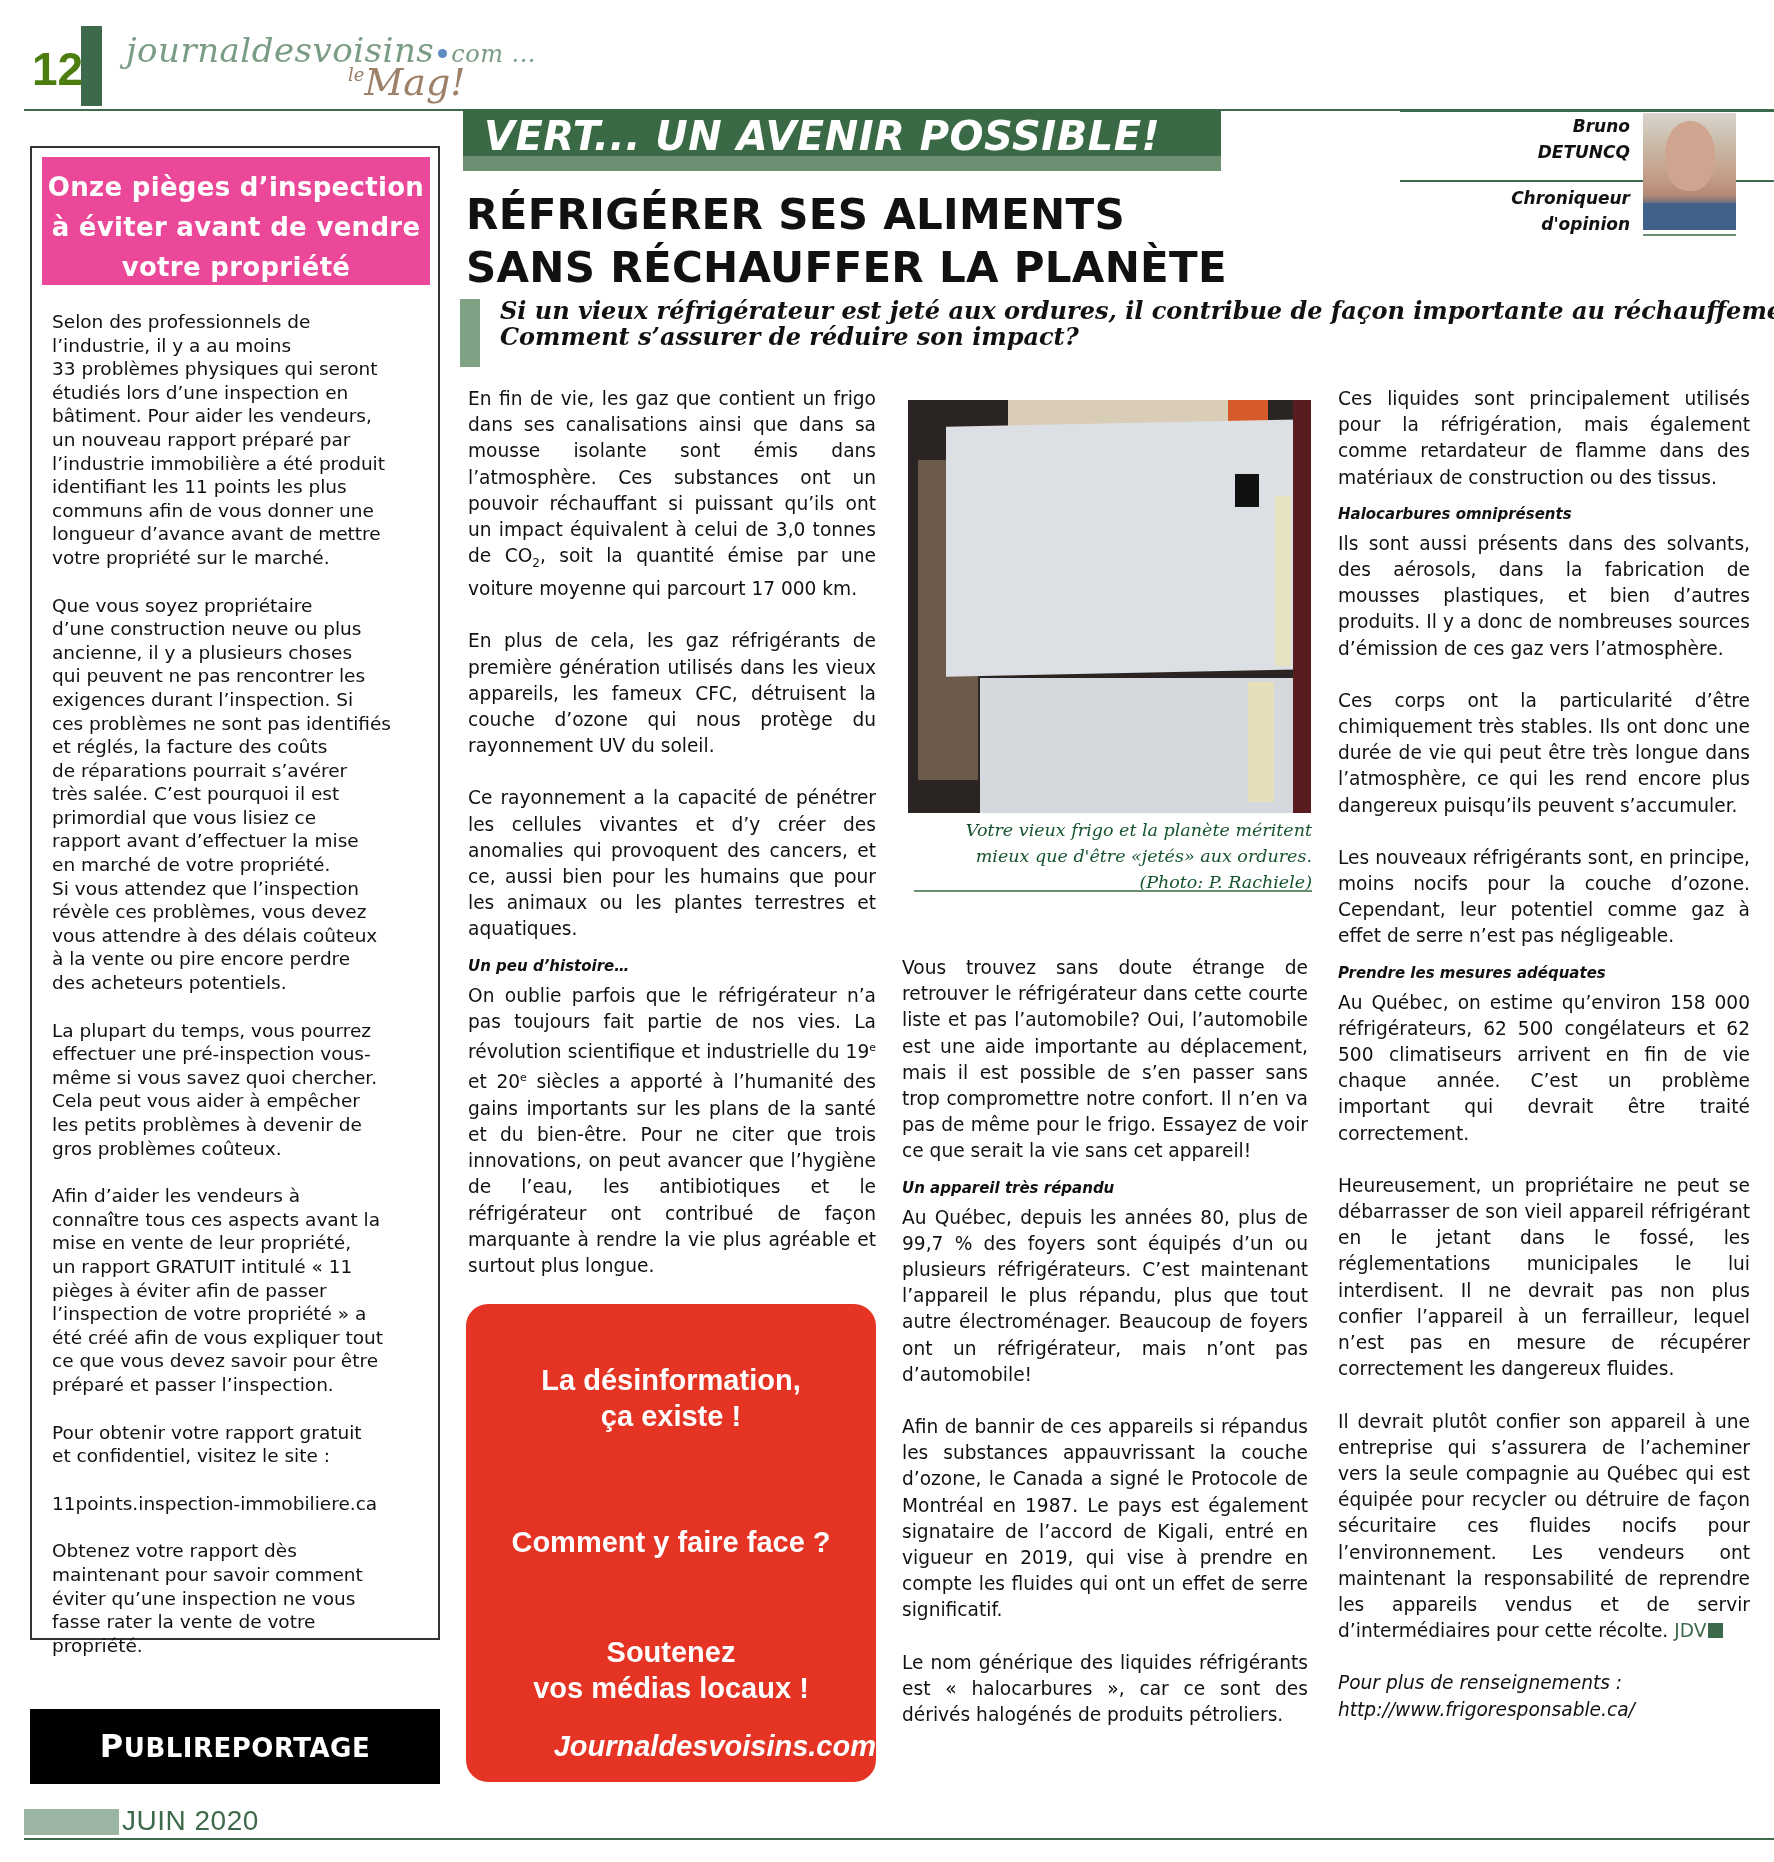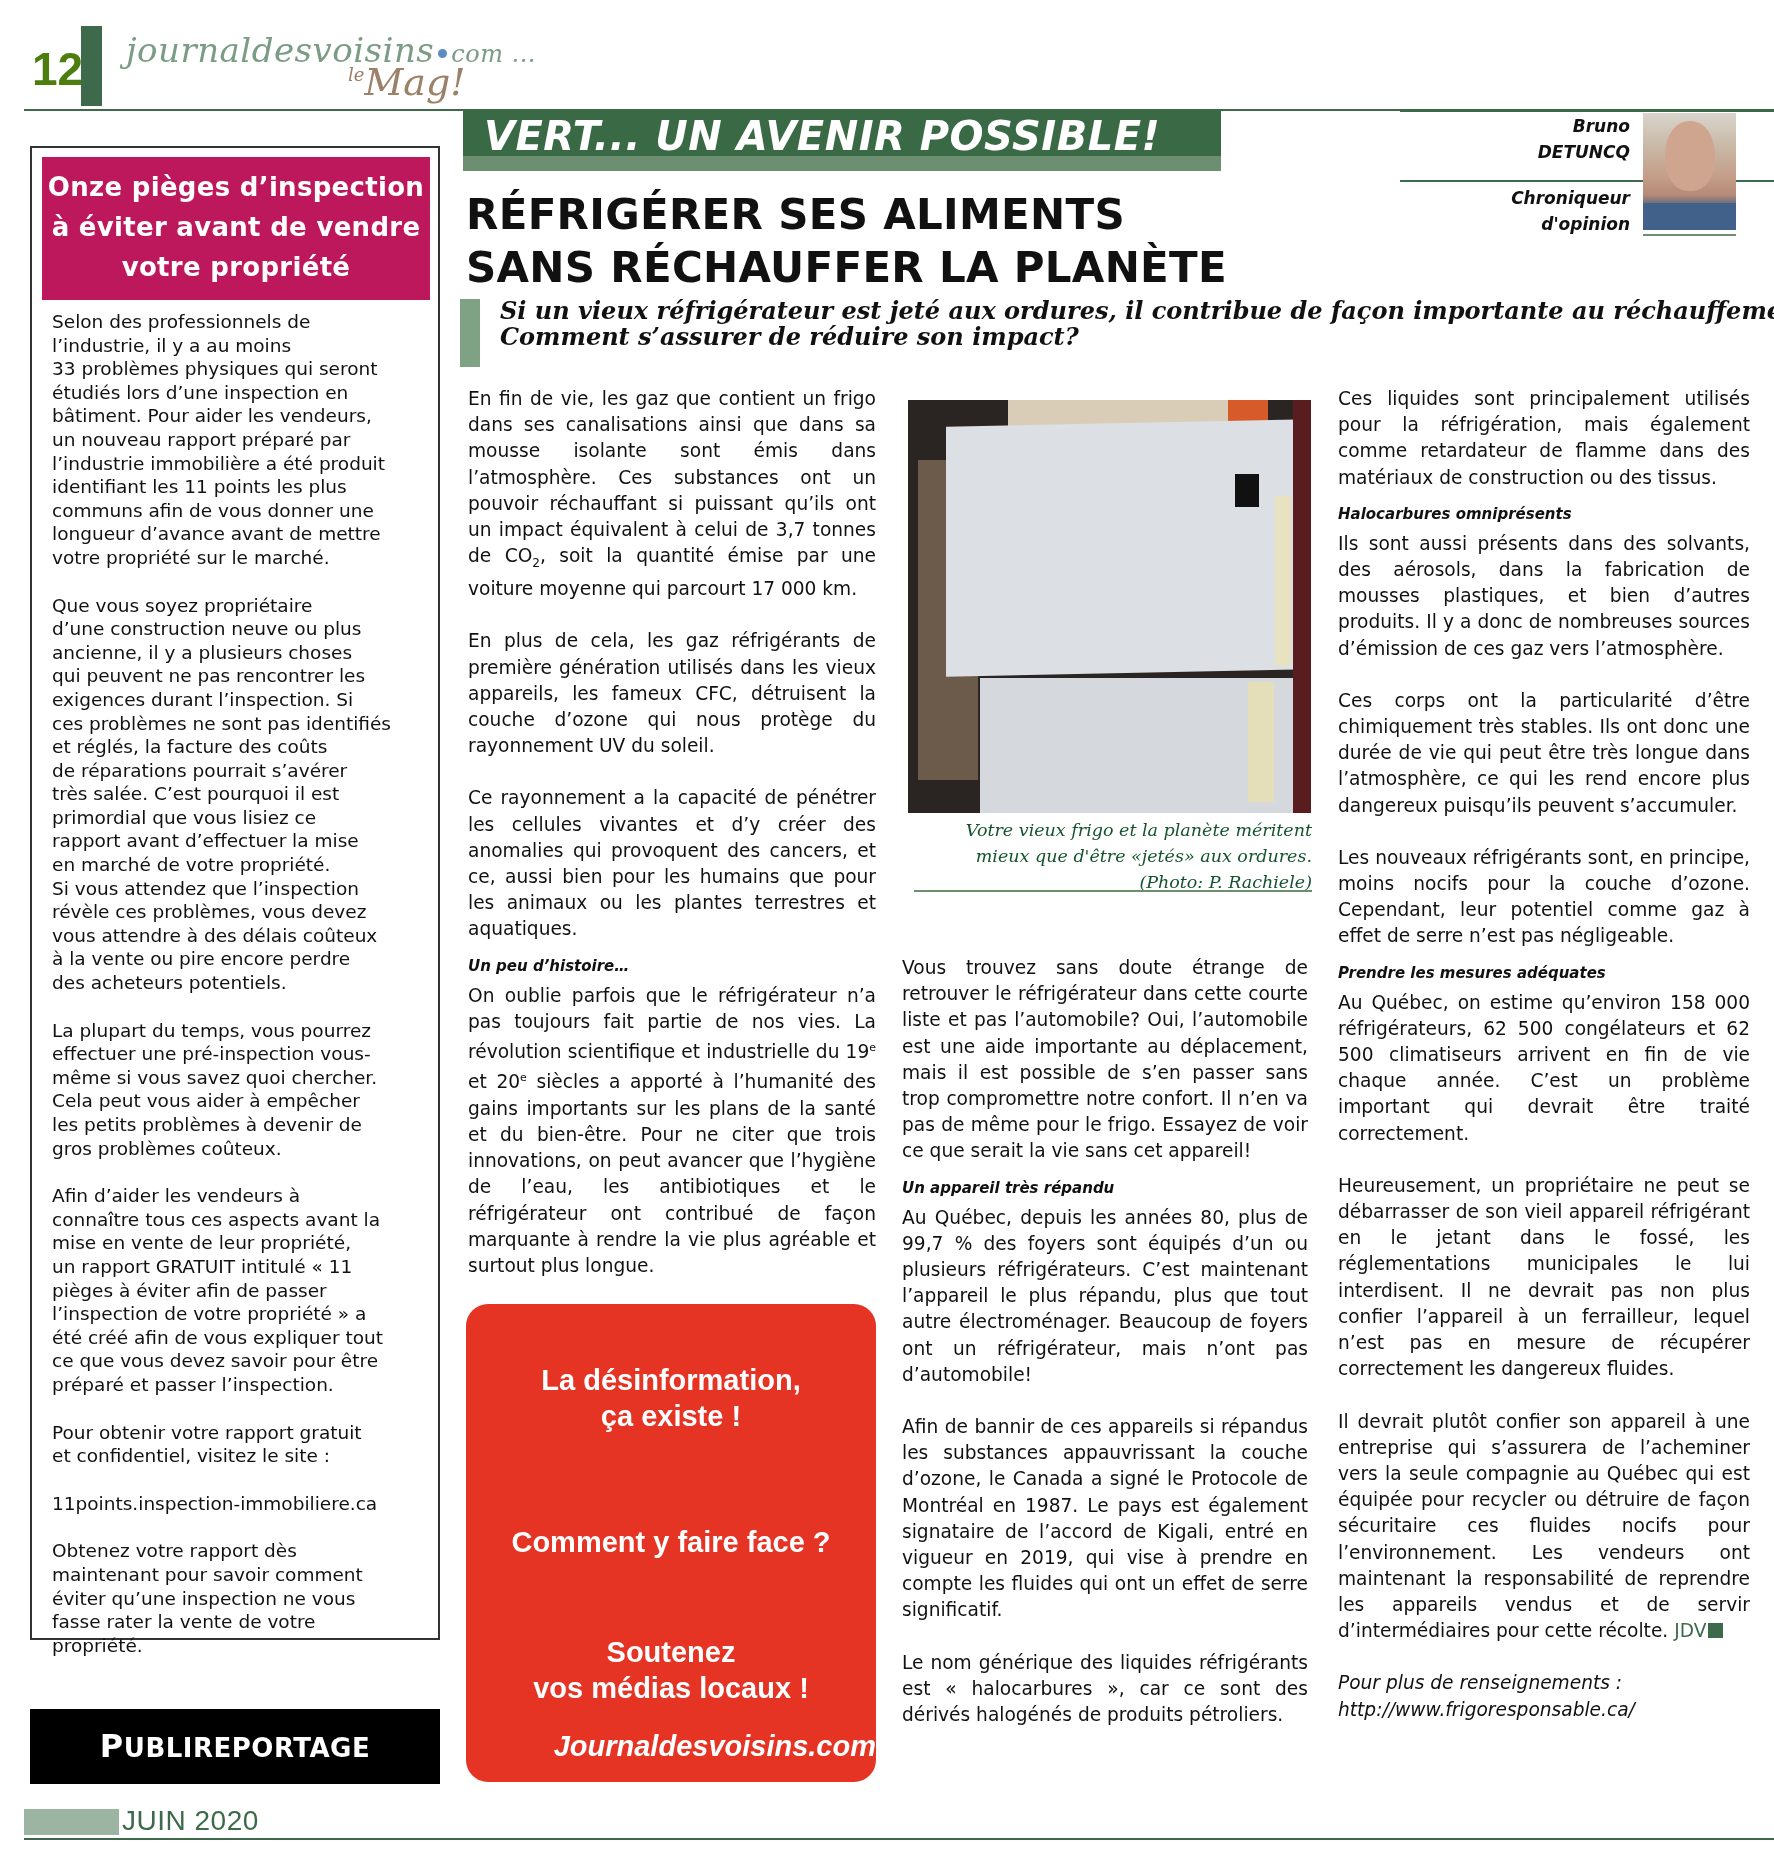--- a/index.html
+++ b/index.html
@@ -12,21 +12,21 @@
   .logo-main { left: 126px; top: 30px; font-family: "DejaVu Serif", serif; font-style: italic; font-size: 34px; color: #7a9c85; letter-spacing: 0.5px; }
   .logo-dot { display: inline-block; width: 9px; height: 9px; border-radius: 50%; background: #5d8bc4; margin: 0 4px 0 4px; vertical-align: middle; }
   .logo-com { font-size: 24px; }
   .logo-mag { left: 348px; top: 60px; font-family: "DejaVu Serif", serif; font-style: italic; color: #9c8068; }
   .logo-mag .le { font-size: 18px; vertical-align: top; position: relative; top: 4px; }
   .logo-mag .mag { font-size: 38px; }
   .header-rule { left: 24px; top: 109px; width: 1750px; height: 2px; background: #3e6a4c; }
 
   
   .ad-box { left: 30px; top: 146px; width: 410px; height: 1494px; border: 2px solid #333; box-sizing: border-box; background: #fff; }
-  .ad-title { left: 42px; top: 157px; width: 388px; height: 143px; background: #be185d; color: #fff; font-family: "DejaVu Sans", sans-serif; font-weight: bold; font-size: 26px; text-align: center; line-height: 40px; padding-top: 10px; box-sizing: border-box; letter-spacing: 0.3px; }
+  .ad-title { left: 42px; top: 157px; width: 388px; height: 128px; background: #ec4899; color: #fff; font-family: "DejaVu Sans", sans-serif; font-weight: bold; font-size: 26px; text-align: center; line-height: 40px; padding-top: 10px; box-sizing: border-box; letter-spacing: 0.3px; }
   .ad-body { left: 52px; top: 310px; width: 375px; font-family: "DejaVu Sans", sans-serif; font-size: 18.5px; line-height: 23.6px; color: #111; }
   .ad-body p { margin: 0 0 24px 0; white-space: pre-line; }
   .ad-footer { left: 30px; top: 1709px; width: 410px; height: 75px; background: #000; color: #fff; font-family: "DejaVu Sans", sans-serif; font-weight: bold; font-size: 32px; text-align: center; line-height: 75px; letter-spacing: 0.5px; }
   .ad-footer .sc { font-size: 26px; }
 
   
   .banner { left: 463px; top: 111px; width: 758px; height: 57px; background: #3a6a45; }
   .banner-strip { left: 463px; top: 156px; width: 758px; height: 15px; background: #6b8f70; }
   .banner-text { left: 484px; top: 113px; color: #fff; font-family: "DejaVu Sans", sans-serif; font-weight: bold; font-style: italic; font-size: 40px; letter-spacing: 0.5px; }
 
@@ -186,21 +186,21 @@
   <div>SANS RÉCHAUFFER LA PLANÈTE</div>
 </div>
 
 <div class="abs lede-bar"></div>
 <div class="abs lede">
   <div>Si un vieux réfrigérateur est jeté aux ordures, il contribue de façon importante au réchauffement climatique.</div>
   <div>Comment s’assurer de réduire son impact?</div>
 </div>
 
 <div class="abs col col1">
-  <p><span>En fin de vie, les gaz que contient un frigo dans ses canalisations ainsi que dans sa mousse isolante sont émis dans l’atmosphère. Ces substances ont un pouvoir réchauffant si puissant qu’ils ont un impact équivalent à celui de 3,7 tonnes de CO</span><span class="sub">2</span><span>, soit la quantité émise par une voiture moyenne qui parcourt 17 000 km.</span></p>
+  <p><span>En fin de vie, les gaz que contient un frigo dans ses canalisations ainsi que dans sa mousse isolante sont émis dans l’atmosphère. Ces substances ont un pouvoir réchauffant si puissant qu’ils ont un impact équivalent à celui de 3,0 tonnes de CO</span><span class="sub">2</span><span>, soit la quantité émise par une voiture moyenne qui parcourt 17 000 km.</span></p>
   <p>En plus de cela, les gaz réfrigérants de première génération utilisés dans les vieux appareils, les fameux CFC, détruisent la couche d’ozone qui nous protège du rayonnement UV du soleil.</p>
   <p style="margin-bottom:8px">Ce rayonnement a la capacité de pénétrer les cellules vivantes et d’y créer des anomalies qui provoquent des cancers, et ce, aussi bien pour les humains que pour les animaux ou les plantes terrestres et aquatiques.</p>
   <h3>Un peu d’histoire…</h3>
   <p><span>On oublie parfois que le réfrigérateur n’a pas toujours fait partie de nos vies. La révolution scientifique et industrielle du 19</span><span class="sup">e</span><span> et 20</span><span class="sup">e</span><span> siècles a apporté à l’humanité des gains importants sur les plans de la santé et du bien-être. Pour ne citer que trois innovations, on peut avancer que l’hygiène de l’eau, les antibiotiques et le réfrigérateur ont contribué de façon marquante à rendre la vie plus agréable et surtout plus longue.</span></p>
 </div>
 
 <div class="abs photo" aria-label="old-white-refrigerator-photo">
   <div class="box-left"></div>
   <div class="top-items"></div>
   <div class="orange"></div>

